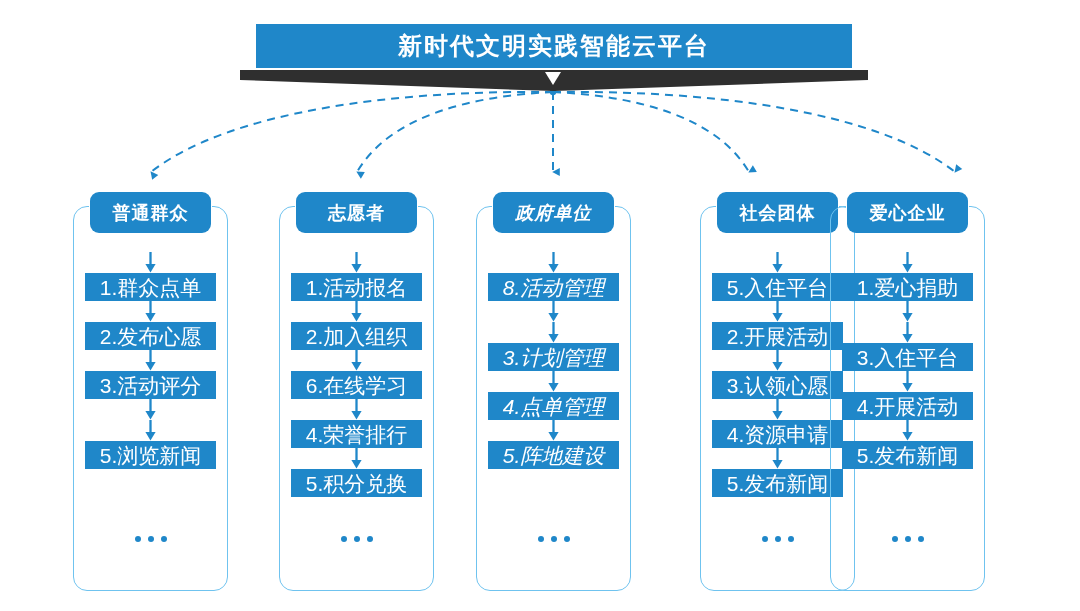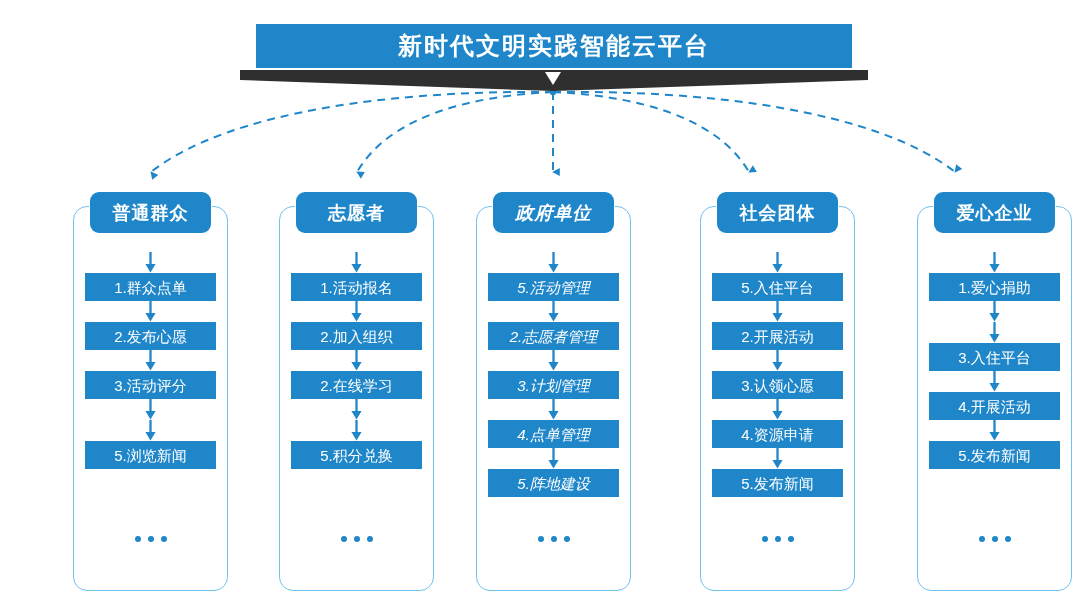--- a/index.html
+++ b/index.html
@@ -126,21 +126,21 @@
     margin: 0 auto;
     width: 131px;
     height: 28px;
     background: #1f87c9;
     display: flex;
     align-items: center;
     justify-content: center;
   }
   .item-text {
     color: #ffffff;
-    font-size: 15px;
+    font-size: 21px;
     line-height: 1;
     white-space: nowrap;
   }
   .col-ellipsis {
     position: absolute;
     left: 0;
     top: 330px;
     width: 155px;
     display: flex;
     align-items: center;
@@ -273,28 +273,31 @@
       <div class="item-box">
           <span class="item-text">2.加入组织</span>
         </div>
       <div class="item-arrow">
         <svg width="13" height="21" viewBox="0 0 13 21">
             <path d="M6.5 0 L6.5 13" stroke="#1f87c9" stroke-width="2.3" fill="none"></path>
             <path d="M1.4 12 L11.6 12 L6.5 20.4 Z" fill="#1f87c9"></path>
           </svg>
       </div>
       <div class="item-box">
-          <span class="item-text">2.在线学习</span>
-        </div>
-      <div class="item-arrow">
-        <svg width="13" height="21" viewBox="0 0 13 21">
-            <path d="M6.5 0 L6.5 13" stroke="#1f87c9" stroke-width="2.3" fill="none"></path>
-            <path d="M1.4 12 L11.6 12 L6.5 20.4 Z" fill="#1f87c9"></path>
-          </svg>
-      </div>
+          <span class="item-text">6.在线学习</span>
+        </div>
+      <div class="item-arrow">
+        <svg width="13" height="21" viewBox="0 0 13 21">
+            <path d="M6.5 0 L6.5 13" stroke="#1f87c9" stroke-width="2.3" fill="none"></path>
+            <path d="M1.4 12 L11.6 12 L6.5 20.4 Z" fill="#1f87c9"></path>
+          </svg>
+      </div>
+      <div class="item-box">
+          <span class="item-text">4.荣誉排行</span>
+        </div>
       <div class="item-arrow">
         <svg width="13" height="21" viewBox="0 0 13 21">
             <path d="M6.5 0 L6.5 13" stroke="#1f87c9" stroke-width="2.3" fill="none"></path>
             <path d="M1.4 12 L11.6 12 L6.5 20.4 Z" fill="#1f87c9"></path>
           </svg>
       </div>
       <div class="item-box">
           <span class="item-text">5.积分兑换</span>
         </div>
     </div>
@@ -312,31 +315,28 @@
       <span class="col-header-text">政府单位</span>
     </div>
     <div class="col-items">
       <div class="item-arrow">
         <svg width="13" height="21" viewBox="0 0 13 21">
             <path d="M6.5 0 L6.5 13" stroke="#1f87c9" stroke-width="2.3" fill="none"></path>
             <path d="M1.4 12 L11.6 12 L6.5 20.4 Z" fill="#1f87c9"></path>
           </svg>
       </div>
       <div class="item-box">
-          <span class="item-text">5.活动管理</span>
-        </div>
-      <div class="item-arrow">
-        <svg width="13" height="21" viewBox="0 0 13 21">
-            <path d="M6.5 0 L6.5 13" stroke="#1f87c9" stroke-width="2.3" fill="none"></path>
-            <path d="M1.4 12 L11.6 12 L6.5 20.4 Z" fill="#1f87c9"></path>
-          </svg>
-      </div>
-      <div class="item-box">
-          <span class="item-text">2.志愿者管理</span>
-        </div>
+          <span class="item-text">8.活动管理</span>
+        </div>
+      <div class="item-arrow">
+        <svg width="13" height="21" viewBox="0 0 13 21">
+            <path d="M6.5 0 L6.5 13" stroke="#1f87c9" stroke-width="2.3" fill="none"></path>
+            <path d="M1.4 12 L11.6 12 L6.5 20.4 Z" fill="#1f87c9"></path>
+          </svg>
+      </div>
       <div class="item-arrow">
         <svg width="13" height="21" viewBox="0 0 13 21">
             <path d="M6.5 0 L6.5 13" stroke="#1f87c9" stroke-width="2.3" fill="none"></path>
             <path d="M1.4 12 L11.6 12 L6.5 20.4 Z" fill="#1f87c9"></path>
           </svg>
       </div>
       <div class="item-box">
           <span class="item-text">3.计划管理</span>
         </div>
       <div class="item-arrow">
@@ -418,21 +418,21 @@
           <span class="item-text">5.发布新闻</span>
         </div>
     </div>
     <div class="col-ellipsis">
       <span class="dot"></span>
       <span class="dot"></span>
       <span class="dot"></span>
     </div>
   </div>
 
-  <div class="column" style="left:917px;">
+  <div class="column" style="left:830px;">
     <div class="col-frame"></div>
     <div class="frame-gap"></div>
     <div class="col-header">
       <span class="col-header-text">爱心企业</span>
     </div>
     <div class="col-items">
       <div class="item-arrow">
         <svg width="13" height="21" viewBox="0 0 13 21">
             <path d="M6.5 0 L6.5 13" stroke="#1f87c9" stroke-width="2.3" fill="none"></path>
             <path d="M1.4 12 L11.6 12 L6.5 20.4 Z" fill="#1f87c9"></path>

